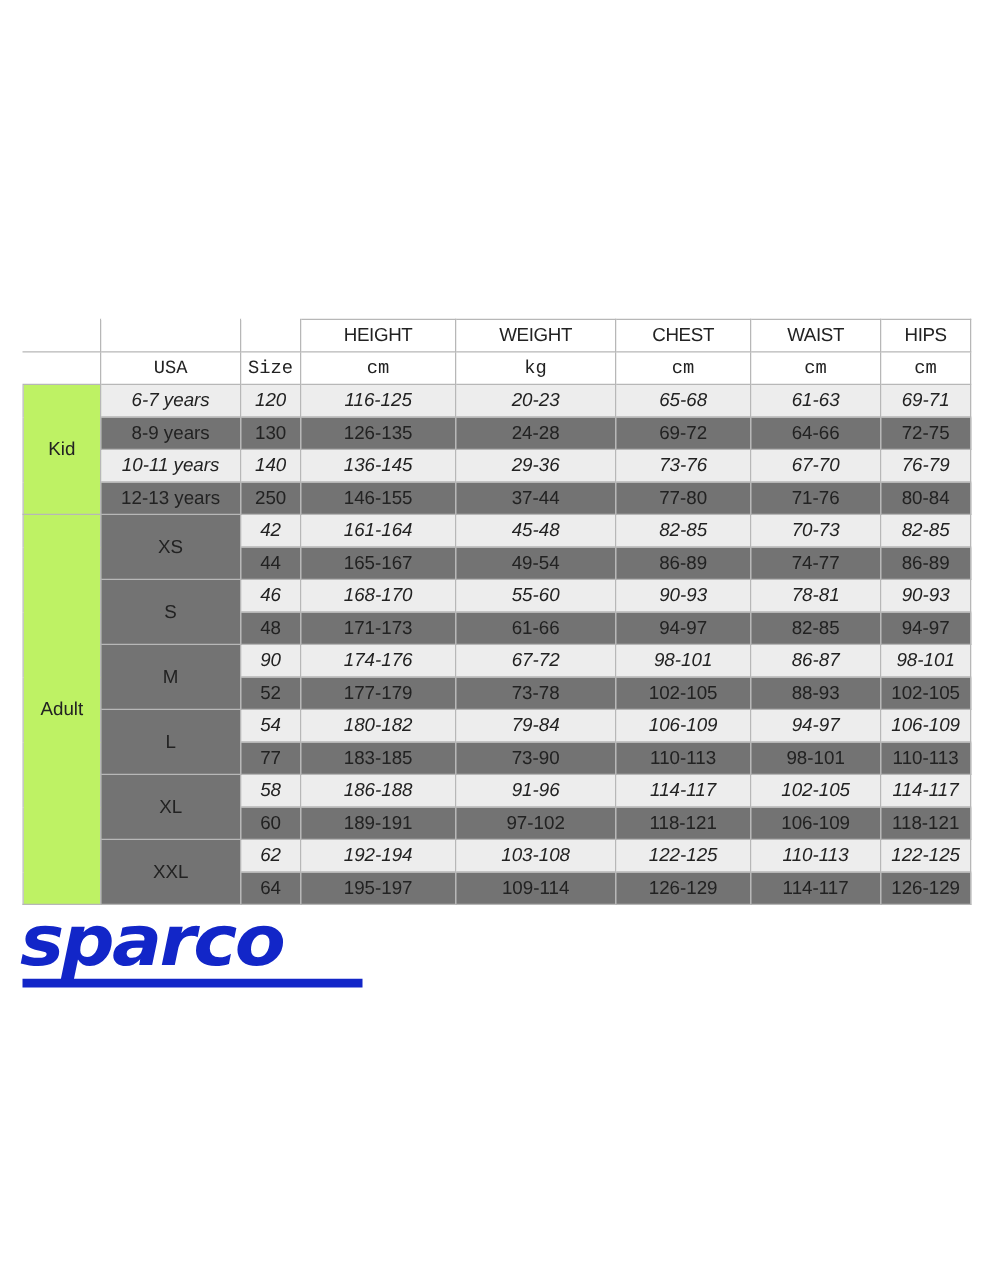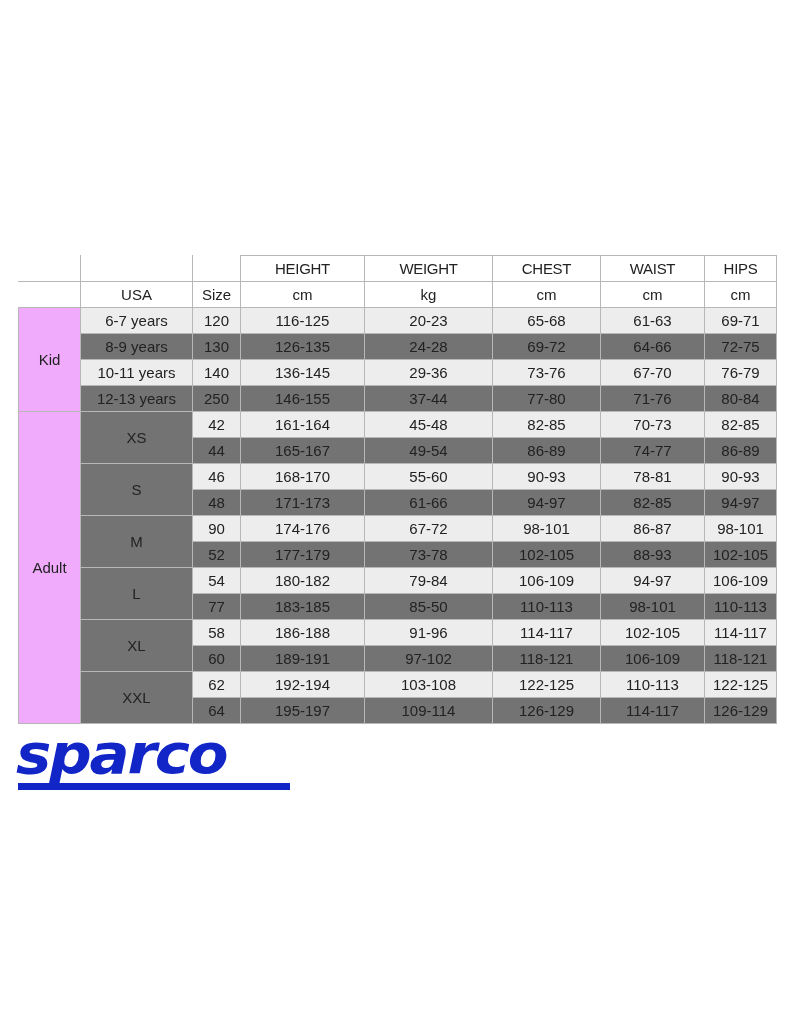--- a/index.html
+++ b/index.html
@@ -60,25 +60,26 @@
     height: 34px;
     line-height: 34px;
     color: #111111;
   }
   .hdr-blank { border-left: 1px solid #ffffff !important; border-top: 1px solid #ffffff !important; }
   .unit-row td {
     font-size: 14px;
     height: 23px;
     line-height: 23px;
     color: #333333;
-  }
-  .shade { background: #ededed; }
+    font-family: Liberation Mono, monospace;
+  }
+  .shade { background: #ededed; font-style: italic; }
   .white { background: #737373; }
   .grp-cell {
-    background: #f0abfc;
+    background: #bef264;
     font-size: 15px;
   }
   .usa-cell {
     font-size: 15px;
   }
   
   #logo {
     position: absolute;
     left: 16px;
     top: 726px;
@@ -238,21 +239,21 @@
           <td class="shade">54</td>
           <td class="shade">180-182</td>
           <td class="shade">79-84</td>
           <td class="shade">106-109</td>
           <td class="shade">94-97</td>
           <td class="shade">106-109</td>
         </tr>
         <tr>
           <td class="white">77</td>
           <td class="white">183-185</td>
-          <td class="white">85-50</td>
+          <td class="white">73-90</td>
           <td class="white">110-113</td>
           <td class="white">98-101</td>
           <td class="white">110-113</td>
         </tr>
         <tr>
           <td class="white usa-cell" rowspan="2">XL</td>
           <td class="shade">58</td>
           <td class="shade">186-188</td>
           <td class="shade">91-96</td>
           <td class="shade">114-117</td>

